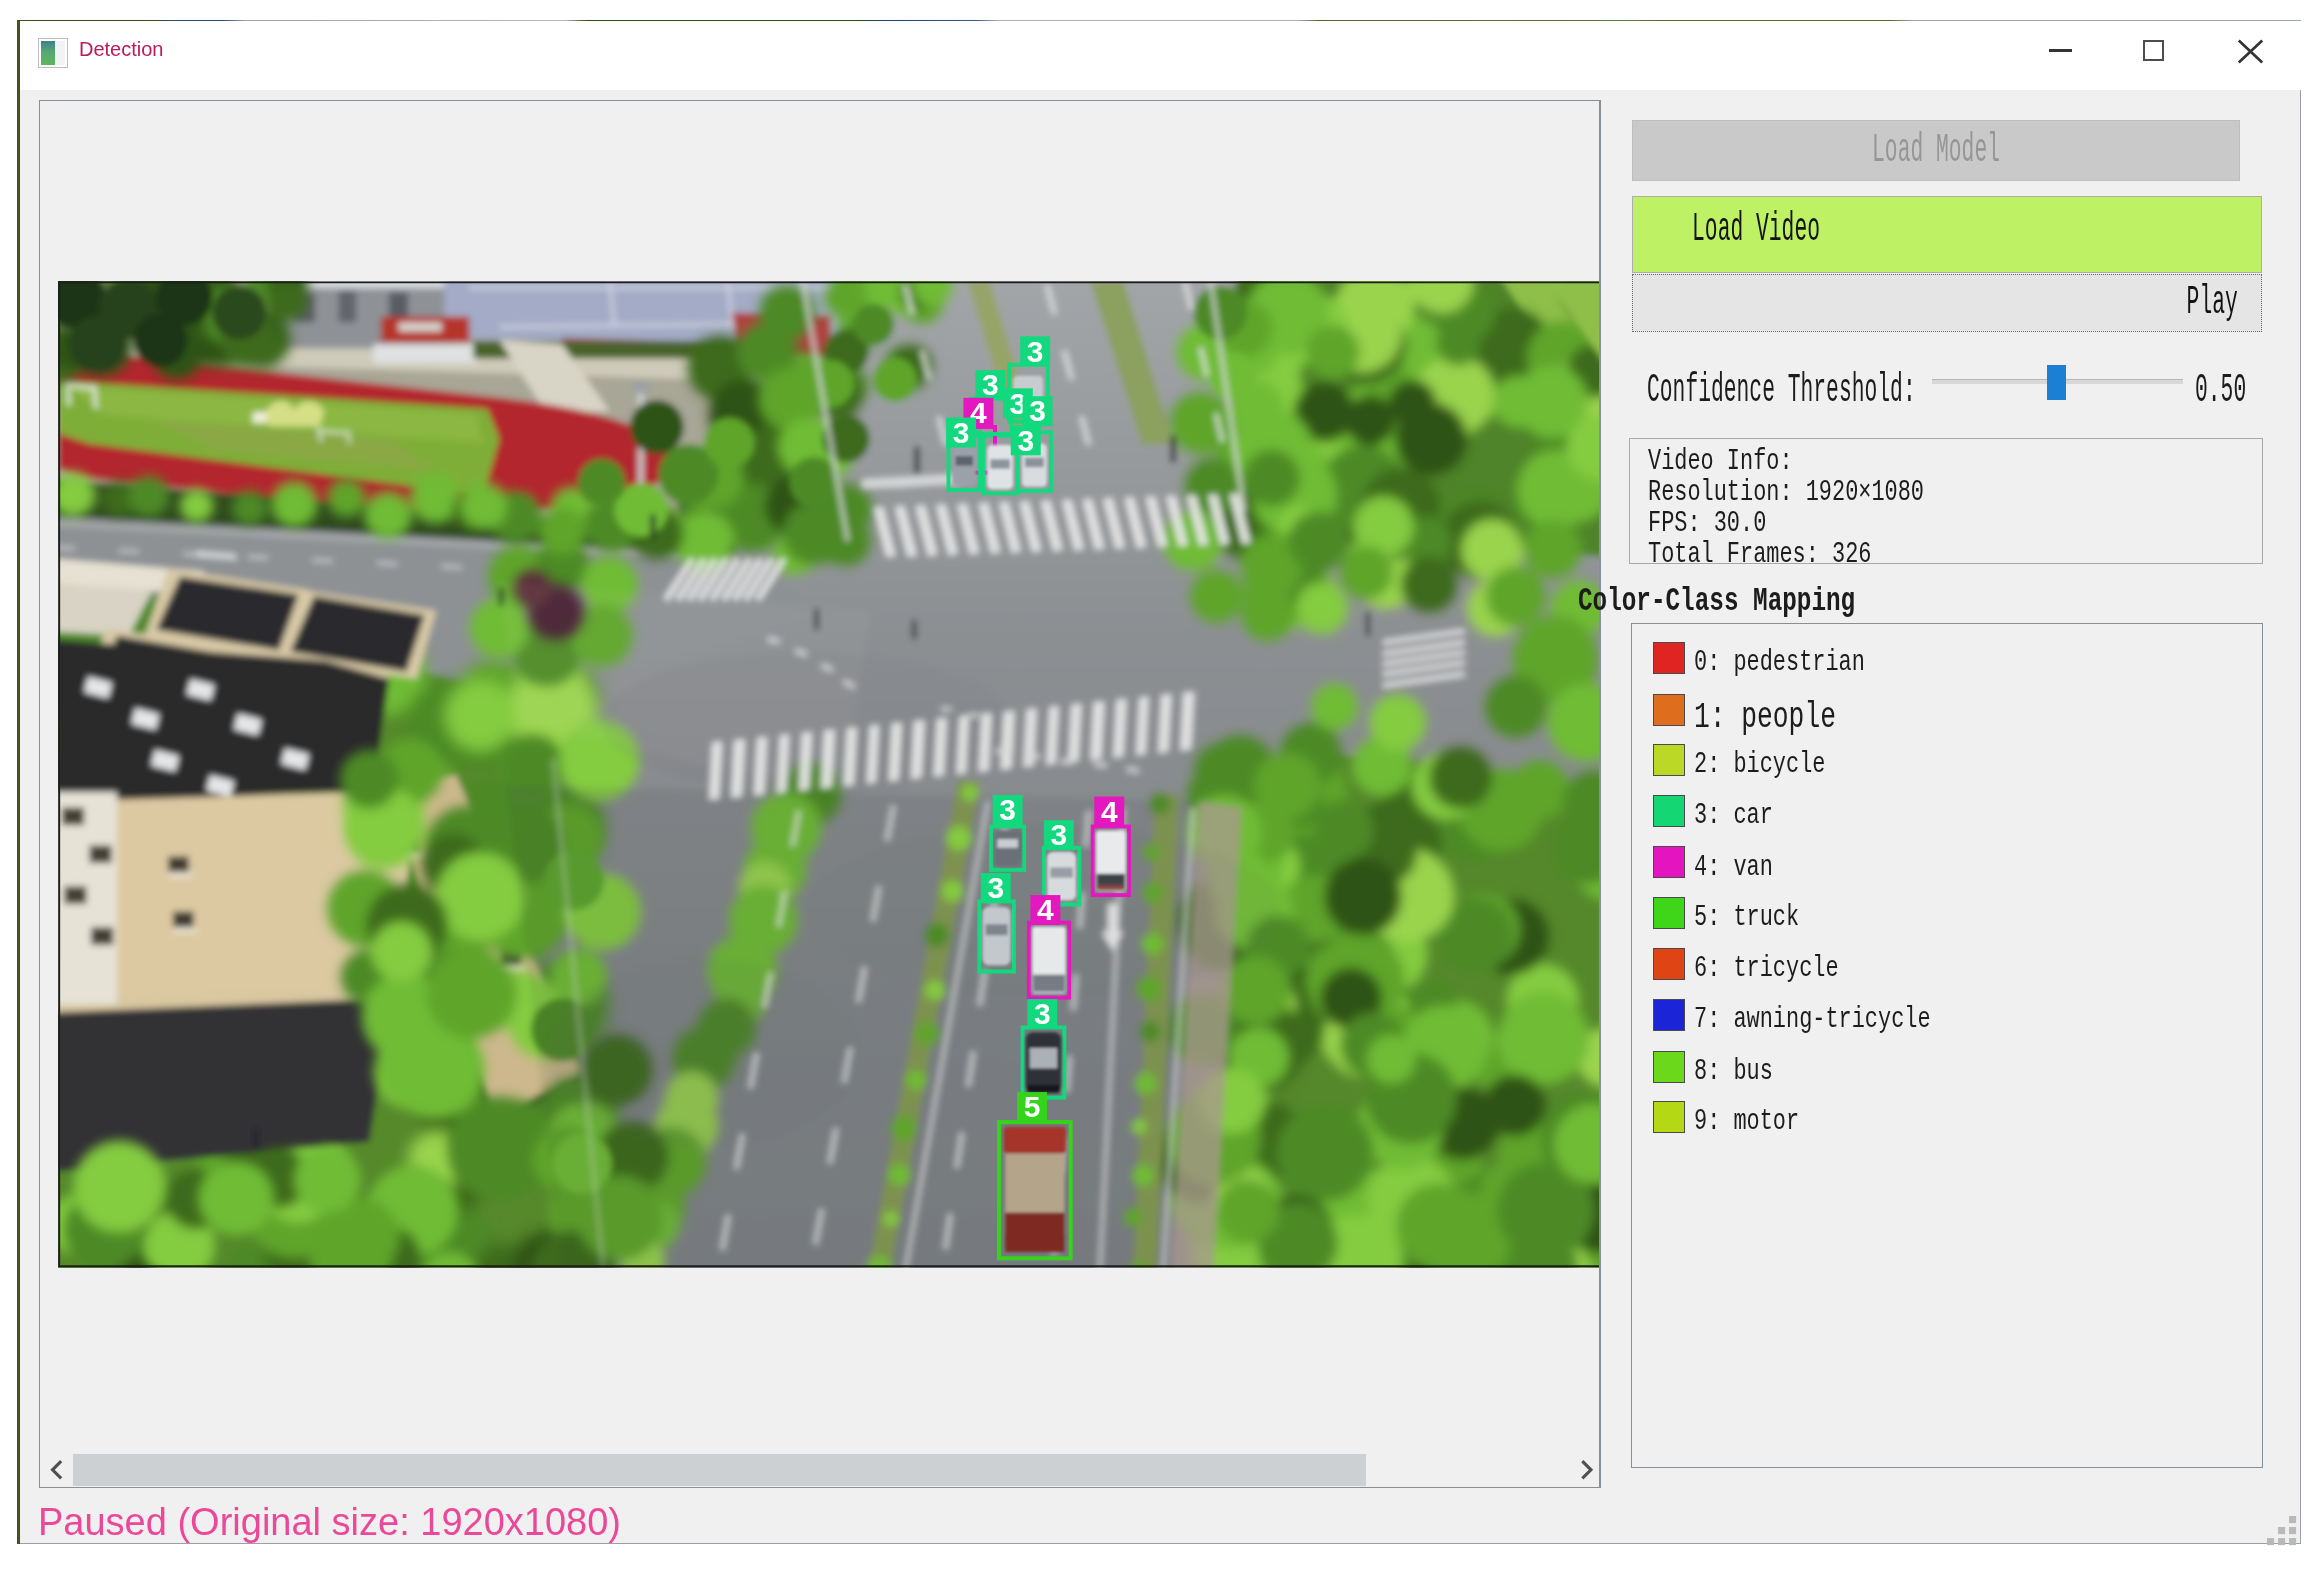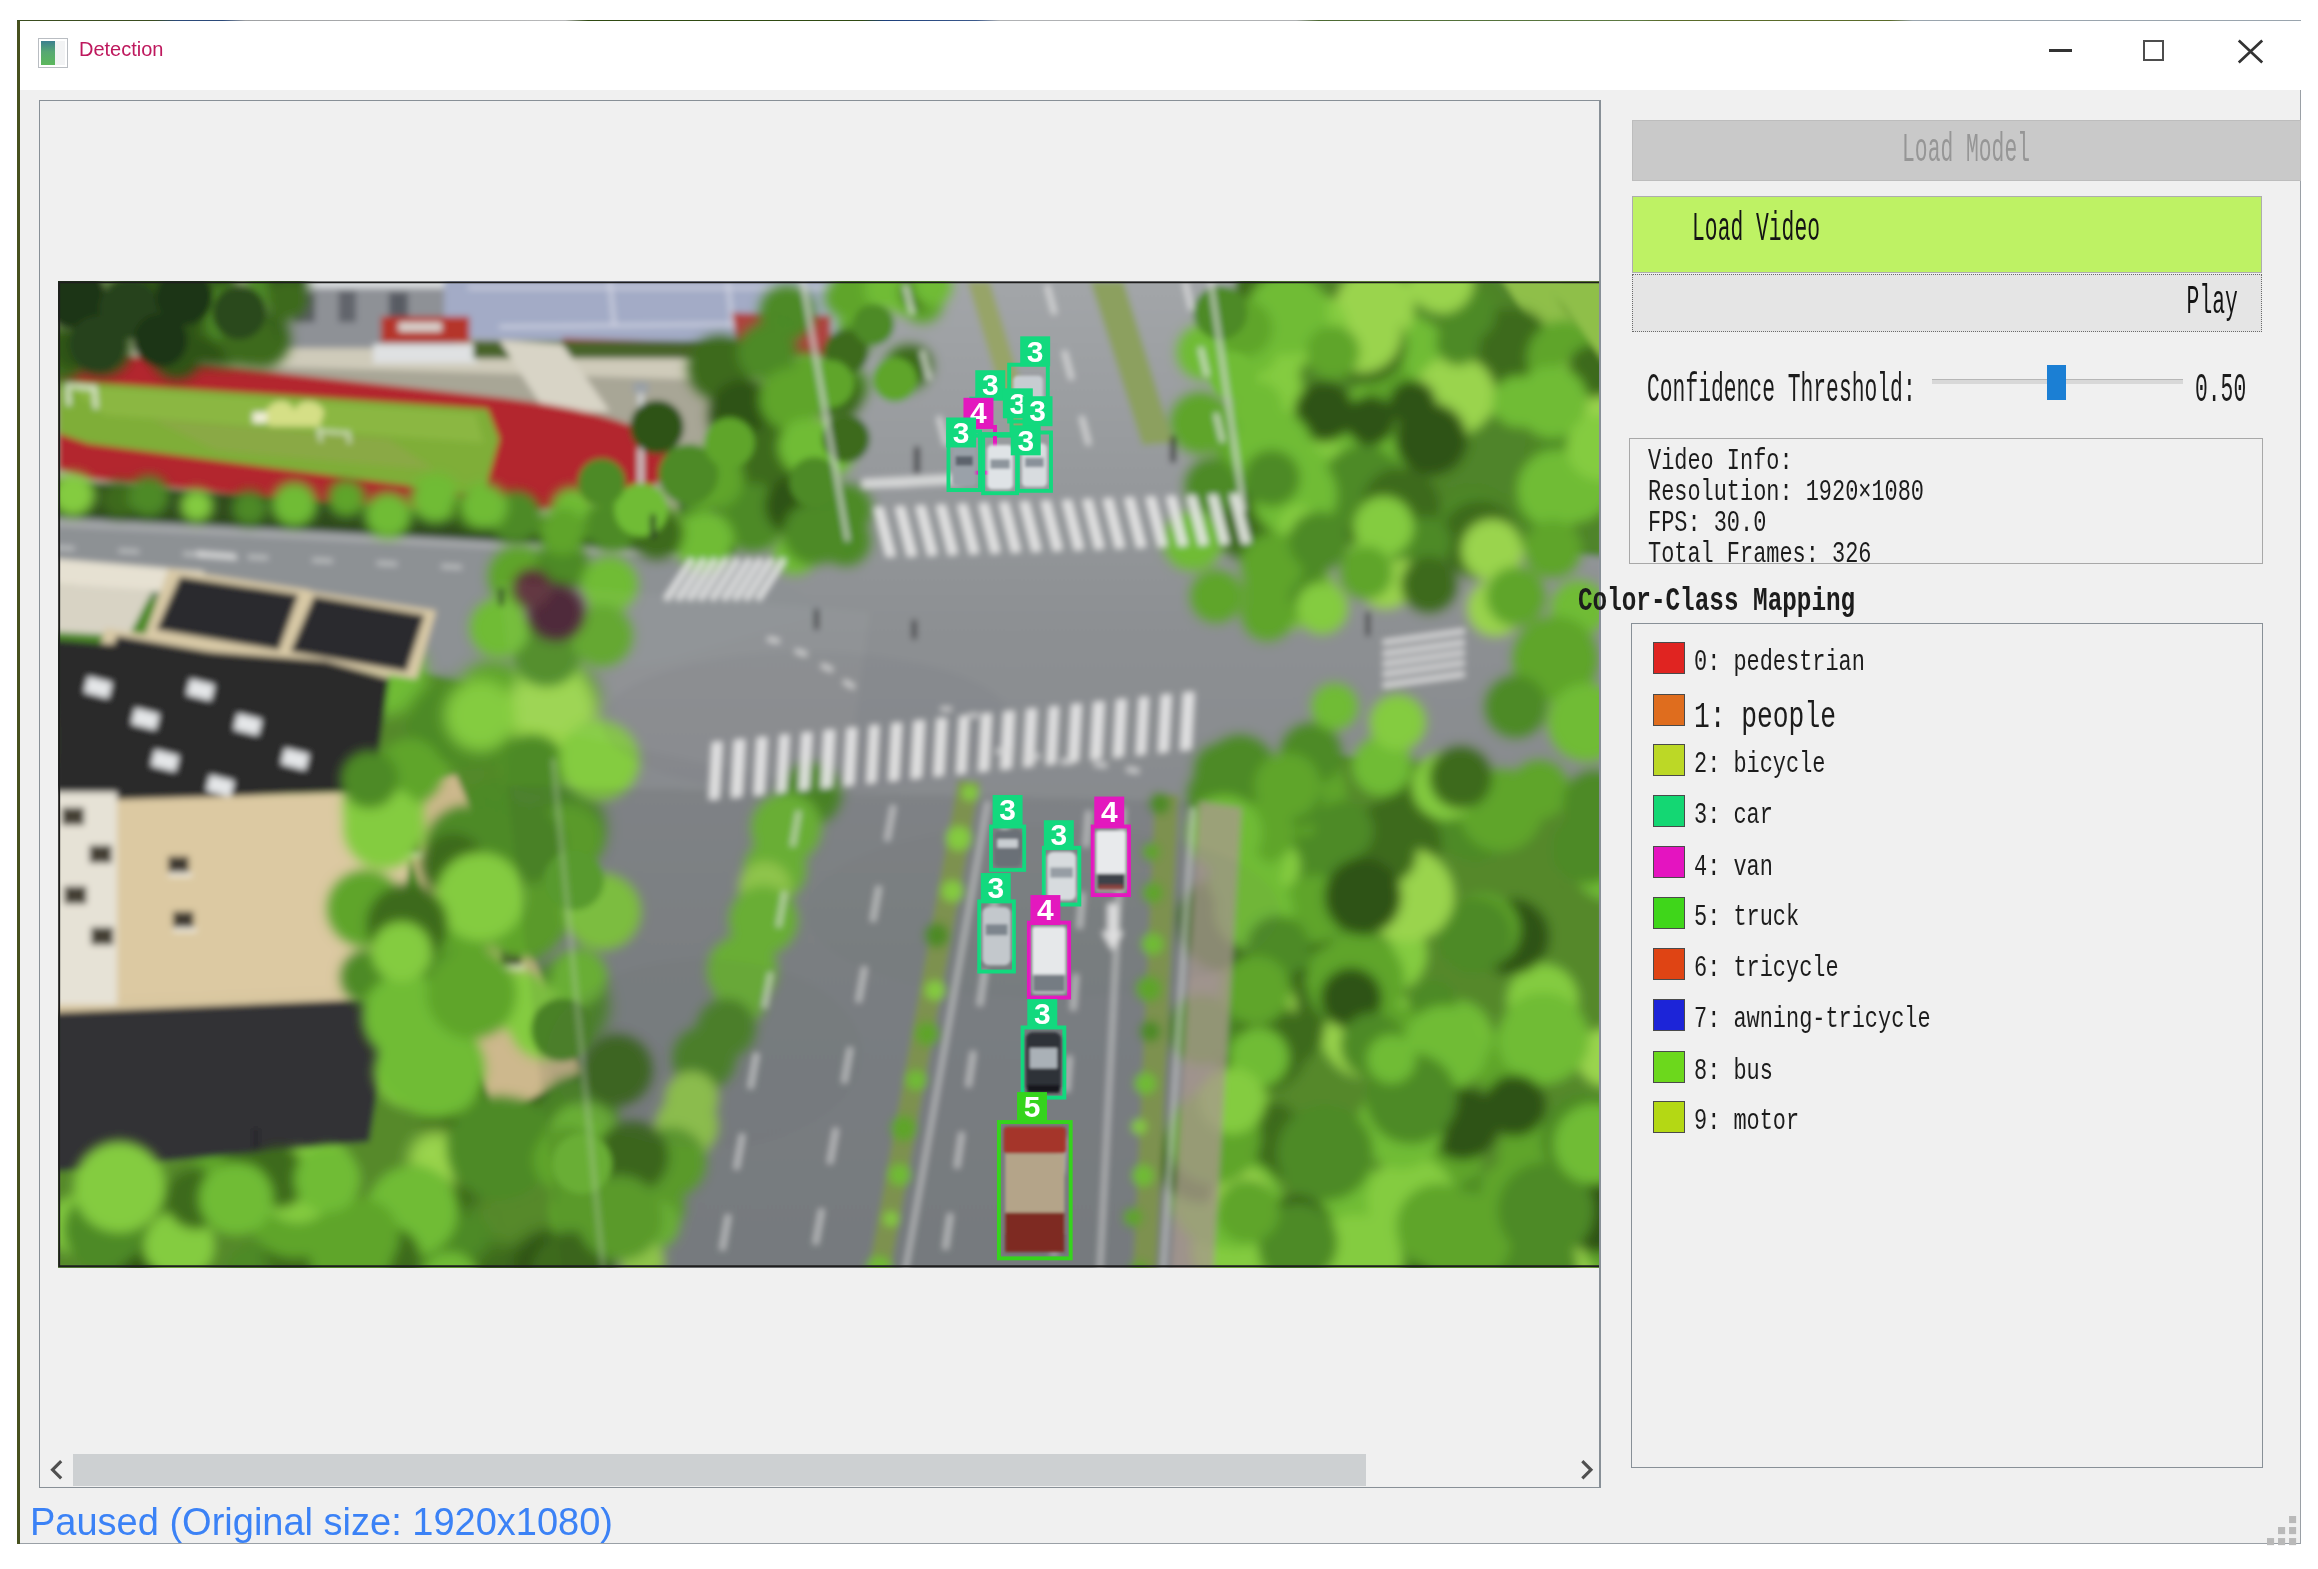--- a/index.html
+++ b/index.html
@@ -937,32 +937,32 @@
 </svg>
 <div style="position:absolute;left:1599px;top:100px;width:1.6px;height:1388px;background:#889097"></div>
 <div style="position:absolute;left:41px;top:1452px;width:1558px;height:34px;background:#f0f0f0"></div>
 <div style="position:absolute;left:73px;top:1454px;width:1293px;height:31.5px;background:#cdd0d2"></div>
 <svg style="position:absolute;left:47px;top:1458px" width="20.5" height="23.6" viewBox="0 0 26 30">
     <path d="M18,4 L7,15 L18,26" stroke="#505050" stroke-width="4" fill="none"></path>
   </svg>
 <svg style="position:absolute;left:1576px;top:1458px" width="20.5" height="23.6" viewBox="0 0 26 30">
     <path d="M8,4 L19,15 L8,26" stroke="#505050" stroke-width="4" fill="none"></path>
   </svg>
-<div class="sans" style="position:absolute;left:30px;top:1501px;font-size:38px;color:#3b82f6">Paused (Original size: 1920x1080)</div>
+<div class="sans" style="position:absolute;left:38px;top:1501px;font-size:38px;color:#ec4899">Paused (Original size: 1920x1080)</div>
 <svg style="position:absolute;left:2267px;top:1516px" width="31.5" height="31.5" viewBox="0 0 40 40">
  <g fill="#b9b9b9">
       <rect x="28" y="0" width="9" height="9"></rect>
       <rect x="28" y="14" width="9" height="9"></rect>
       <rect x="28" y="28" width="9" height="9"></rect>
       <rect x="14" y="14" width="9" height="9"></rect>
       <rect x="14" y="28" width="9" height="9"></rect>
       <rect x="0" y="28" width="9" height="9"></rect>
     </g>
 </svg>
-<div style="position:absolute;left:1632px;top:120px;width:669px;height:61px;background:#c9c9c9;border:0.8px solid #bdbdbd;text-align:center;line-height:59px">
+<div style="position:absolute;left:1632px;top:120px;width:608px;height:61px;background:#c9c9c9;border:0.8px solid #bdbdbd;text-align:center;line-height:59px">
  <span class="cjk" style="font-size:41px;color:#969696;display:inline-block;transform:scaleX(0.52);white-space:nowrap">Load Model</span></div>
 <div style="position:absolute;left:1632px;top:196px;width:630px;height:77px;background:#bef264;border:0.8px solid #adadad;text-align:left;line-height:65px">
  <span class="cjk" style="font-size:41px;color:#141414;display:inline-block;transform:scaleX(0.52);white-space:nowrap">Load Video</span></div>
 <div style="position:absolute;left:1632px;top:274px;width:630px;height:58px;background:#e5e5e5;border:1.6px dotted #6a6a6a;text-align:right;line-height:55px">
  <span class="cjk" style="font-size:41px;color:#141414;display:inline-block;transform:scaleX(0.52);white-space:nowrap">Play</span></div>
 <div class="cjk" style="position:absolute;left:1647px;top:367px;font-size:41px"><span style="display:inline-block;transform:scaleX(0.52);transform-origin:0 0;white-space:nowrap">Confidence Threshold:</span></div>
 <div style="position:absolute;left:1932px;top:379px;width:251px;height:4.7px;background:#d8d8d8;border-top:0.8px solid #b6b6b6"></div>
 <div style="position:absolute;left:2047px;top:365px;width:19px;height:35px;background:#1b7fd4"></div>
 <div class="cjk" style="position:absolute;left:2195px;top:367px;font-size:41px"><span style="display:inline-block;transform:scaleX(0.52);transform-origin:0 0;white-space:nowrap">0.50</span></div>
 <div style="position:absolute;left:1629px;top:438px;width:634px;height:126px;border:0.8px solid #a8a8a8"></div>

